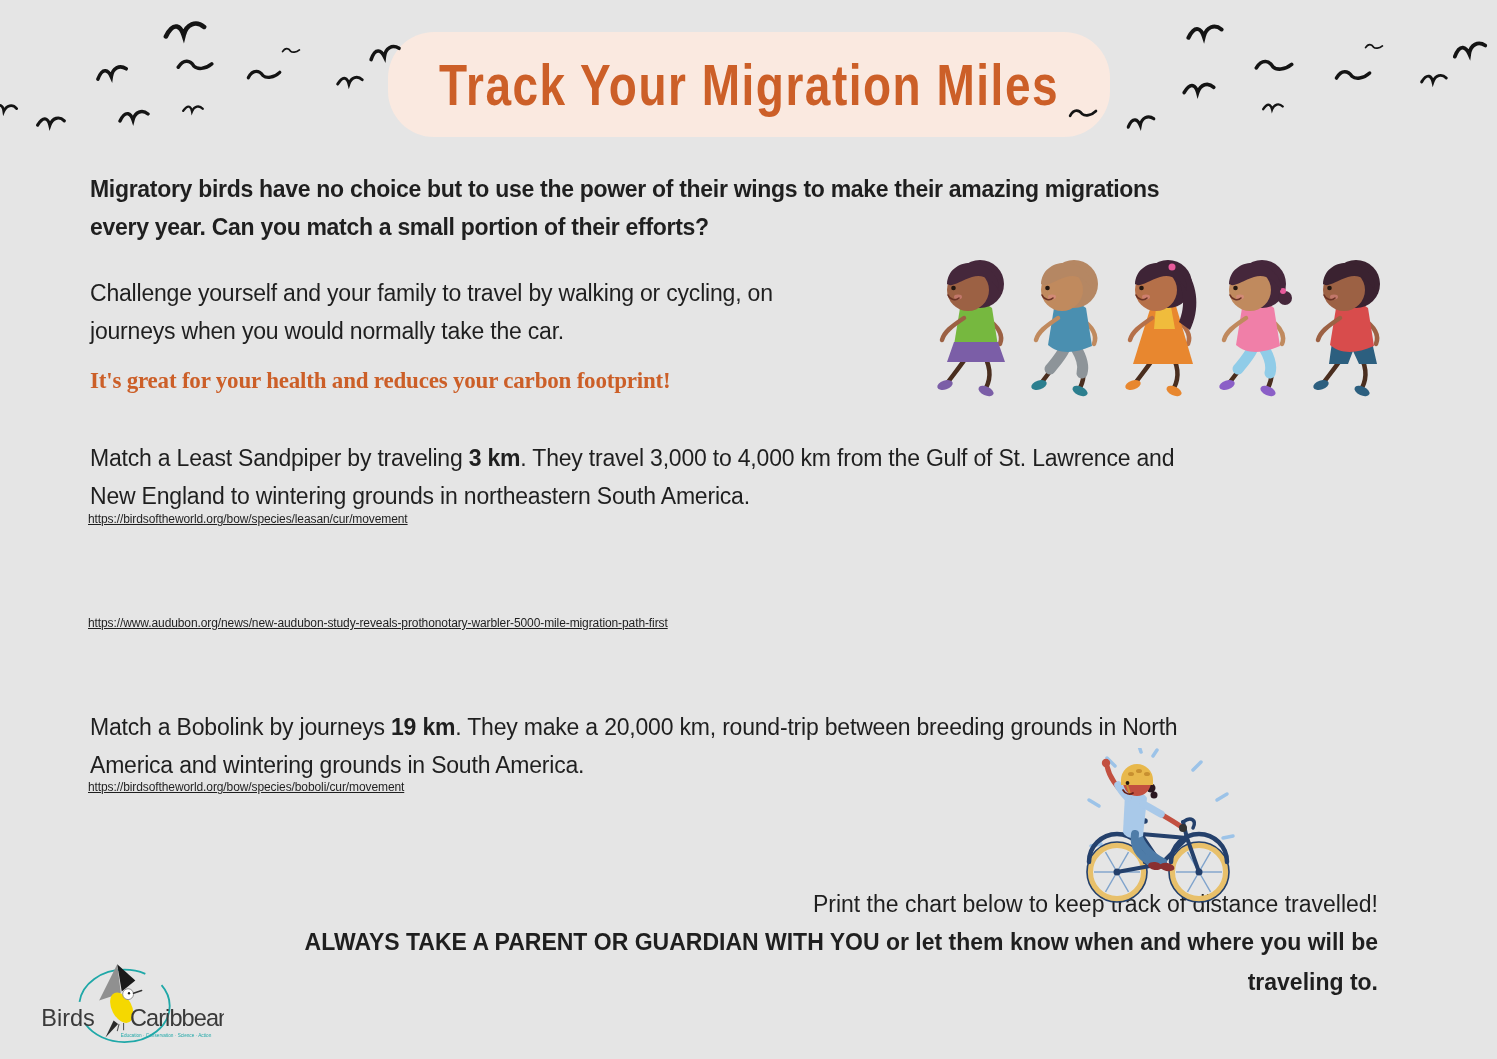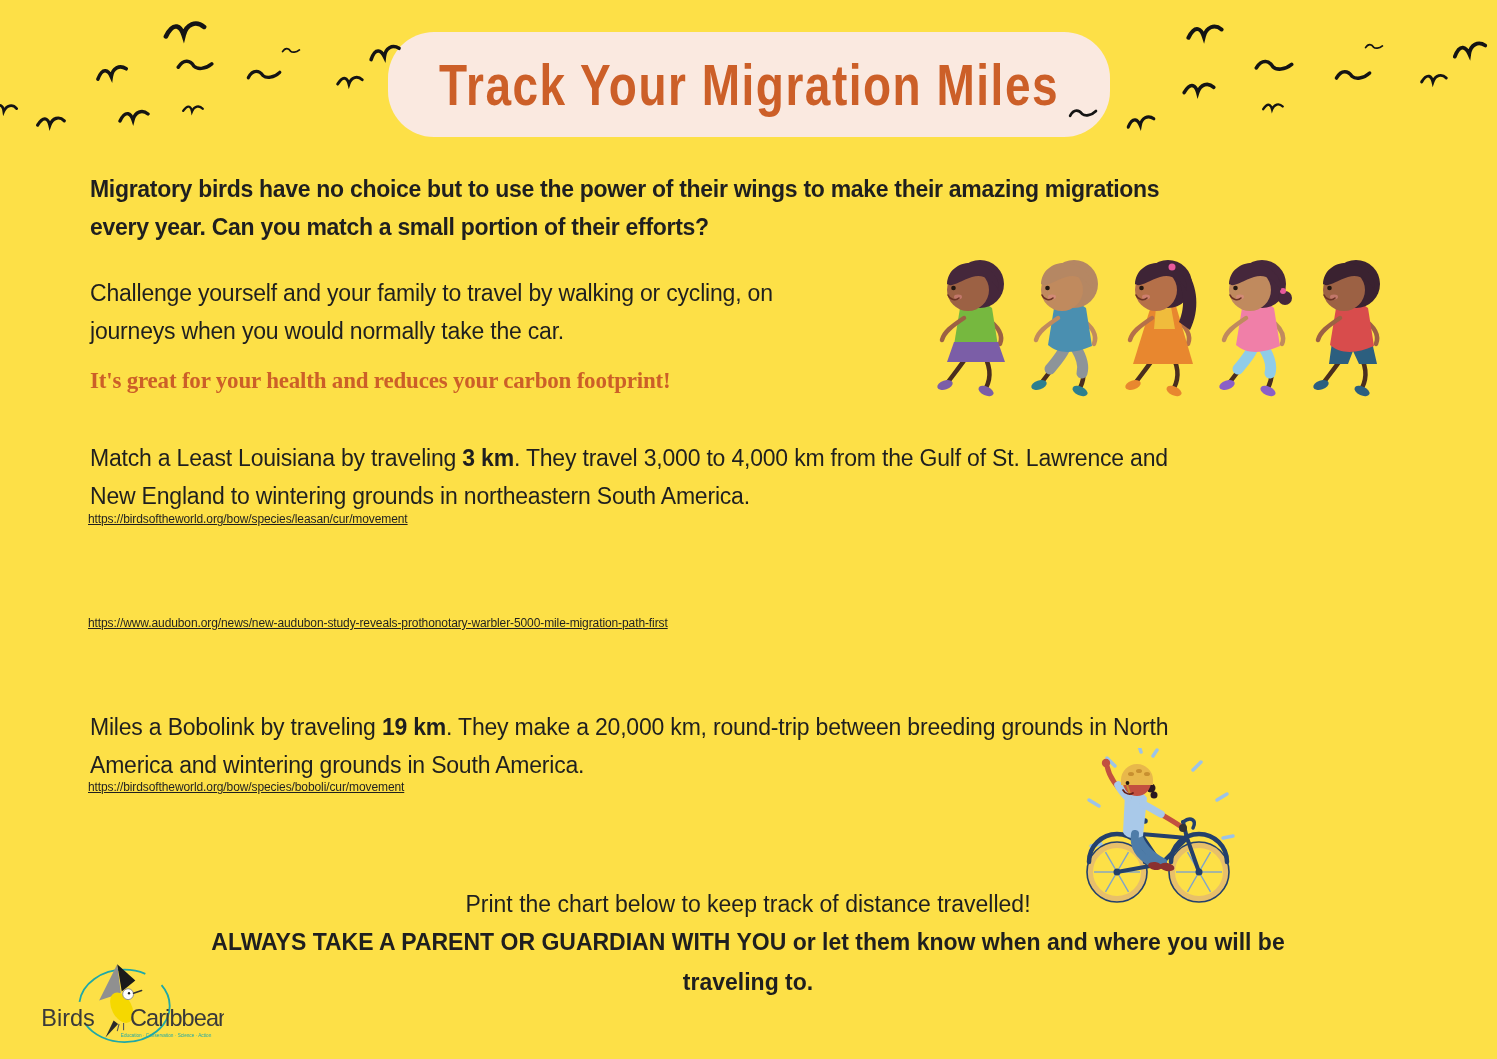--- a/index.html
+++ b/index.html
@@ -1,29 +1,29 @@
 <!DOCTYPE html>
 <html><head>
 <meta charset="utf-8">
 <style>
   html,body{margin:0;padding:0;background:#ffffff;}
-  .page{position:relative;width:1497px;height:1059px;background:#fde047;overflow:hidden;
+  .page{position:relative;width:1497px;height:1059px;background:#e5e5e5;overflow:hidden;
         font-family:"Liberation Sans",sans-serif;color:#1f1f1f;}
   .banner{position:absolute;left:388px;top:32px;width:722px;height:105px;
           background:#FAE9E0;border-radius:46px;display:flex;align-items:center;justify-content:center;}
   .banner h1{margin:0;font-size:46px;font-weight:600;color:#CC5F28;letter-spacing:1.5px;
              transform:scaleY(1.26);white-space:nowrap;}
   .para{position:absolute;left:88px;font-size:23px;line-height:38px;letter-spacing:-0.2px;
         white-space:pre-line;margin:2px;}
   .bold-para{font-weight:bold;letter-spacing:-0.3px;}
   .highlight{color:#CC5F28;font-weight:bold;font-family:Liberation Serif, serif;}
   .para b{font-weight:bold;}
   .doc-link{position:absolute;left:88px;font-size:12px;letter-spacing:-0.1px;color:#1f1f1f;
             text-decoration:underline;cursor:pointer;}
-  .center-para{position:absolute;left:118px;width:1260px;text-align:center;font-size:23px;
+  .center-para{position:absolute;left:118px;width:1260px;text-align:right;font-size:23px;
                line-height:40px;white-space:pre-line;margin:0;}
   .warning{font-weight:bold;}
   .bird{position:absolute;}
   svg{display:block;}
   .abs{position:absolute;}
 </style>
 </head>
 <body>
 
 <div class="page">
@@ -43,27 +43,27 @@
     <h1>Track Your Migration Miles</h1>
   </div>
 
   <p class="para bold-para" style="top:168px;width:1380px">Migratory birds have no choice but to use the power of their wings to make their amazing migrations
 every year. Can you match a small portion of their efforts?</p>
 
   <p class="para" style="top:272px;width:950px">Challenge yourself and your family to travel by walking or cycling, on
 journeys when you would normally take the car.</p>
   <p class="para highlight" style="top:360px;width:950px">It's great for your health and reduces your carbon footprint!</p>
 
-  <p class="para" style="top:437px;width:1390px"><span>Match a Least Louisiana by traveling </span> <b>3 km</b><span>. They travel 3,000 to 4,000 km from the Gulf of St. Lawrence and
+  <p class="para" style="top:437px;width:1390px"><span>Match a Least Sandpiper by traveling </span> <b>3 km</b><span>. They travel 3,000 to 4,000 km from the Gulf of St. Lawrence and
 New England to wintering grounds in northeastern South America.</span></p>
   <a class="doc-link" style="top:512px">https://birdsoftheworld.org/bow/species/leasan/cur/movement</a>
 
   <a class="doc-link" style="top:616px">https://www.audubon.org/news/new-audubon-study-reveals-prothonotary-warbler-5000-mile-migration-path-first</a>
 
-  <p class="para" style="top:706px;width:1390px"><span>Miles a Bobolink by traveling </span><b>19 km</b><span>. They make a 20,000 km, round-trip between breeding grounds in North
+  <p class="para" style="top:706px;width:1390px"><span>Match a Bobolink by journeys </span><b>19 km</b><span>. They make a 20,000 km, round-trip between breeding grounds in North
 America and wintering grounds in South America.</span></p>
   <a class="doc-link" style="top:780px">https://birdsoftheworld.org/bow/species/boboli/cur/movement</a>
 
   <p class="center-para" style="top:884px">Print the chart below to keep track of distance travelled!</p>
   <p class="center-para warning" style="top:922px"><span style="font-weight:700">ALWAYS TAKE A PARENT OR GUARDIAN WITH YOU</span><span> or let them know when and where you will be
 traveling to.</span></p>
 
   <svg class="abs" id="children-svg" style="left:930px;top:252px" width="470" height="152" viewBox="0 0 470 152">
       <g transform="translate(0,0)">
         <path d="M56,66 C68,74 74,82 70,92" stroke="#9C6144" stroke-width="4.5" fill="none" stroke-linecap="round"></path>

